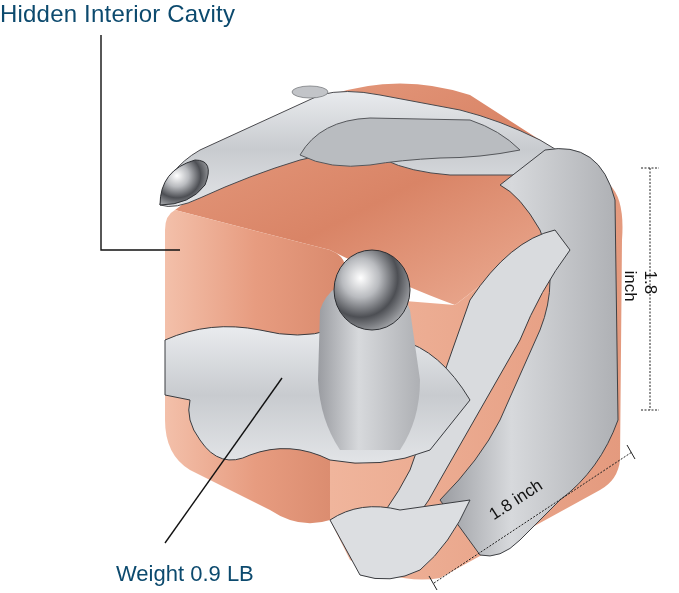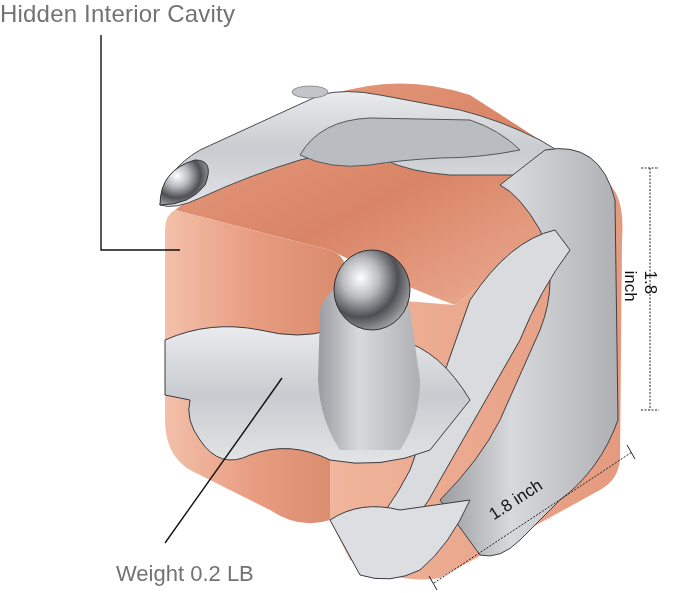--- a/index.html
+++ b/index.html
@@ -1,18 +1,18 @@
 <!DOCTYPE html>
 <html><head>
 <meta charset="utf-8">
 <style>
   html, body { margin: 0; padding: 0; background: #ffffff; }
   body { width: 679px; height: 593px; position: relative; overflow: hidden;
          font-family: "Liberation Sans", "DejaVu Sans", sans-serif; color: #111; }
-  .label { position: absolute; white-space: nowrap; color: #737373; }
+  .label { position: absolute; white-space: nowrap; color: #0c4a6e; }
   .title-label { left: 0px; top: 0px; font-size: 24px; line-height: 28px; letter-spacing: 0.2px; }
   .weight-label { left: 116px; top: 561px; font-size: 22px; line-height: 26px; }
   .dim-v-label { position: absolute; left: 640px; top: 290px; font-size: 17px;
                  transform: translate(0,-50%) rotate(90deg); transform-origin: 0 50%; }
   .dim-v-label span { display: inline-block; transform: translateX(-50%); }
   .dim-d-label { position: absolute; left: 516px; top: 500px; font-size: 17px;
                  transform: translate(-50%,-50%) rotate(-33deg); }
   svg.layer { position: absolute; left: 0; top: 0; }
 </style>
 </head>
@@ -88,15 +88,15 @@
   <line x1="650" y1="168" x2="650" y2="410" stroke="#222" stroke-width="1" stroke-dasharray="2,1.5"></line>
   <line x1="641" y1="168" x2="659" y2="168" stroke="#222" stroke-width="1" stroke-dasharray="2,1.5"></line>
   <line x1="641" y1="410" x2="659" y2="410" stroke="#222" stroke-width="1" stroke-dasharray="2,1.5"></line>
 
   <line x1="434" y1="583" x2="632" y2="452" stroke="#222" stroke-width="1" stroke-dasharray="2,1.5"></line>
   <line x1="429" y1="576" x2="437" y2="590" stroke="#222" stroke-width="1"></line>
   <line x1="627" y1="445" x2="635" y2="459" stroke="#222" stroke-width="1"></line>
 </svg>
 
 <div class="label title-label">Hidden Interior Cavity</div>
-<div class="label weight-label">Weight 0.2 LB</div>
+<div class="label weight-label">Weight 0.9 LB</div>
 <div class="dim-v-label"><span>1.8 inch</span></div>
 <div class="dim-d-label">1.8 inch</div>
 
 </body></html>

